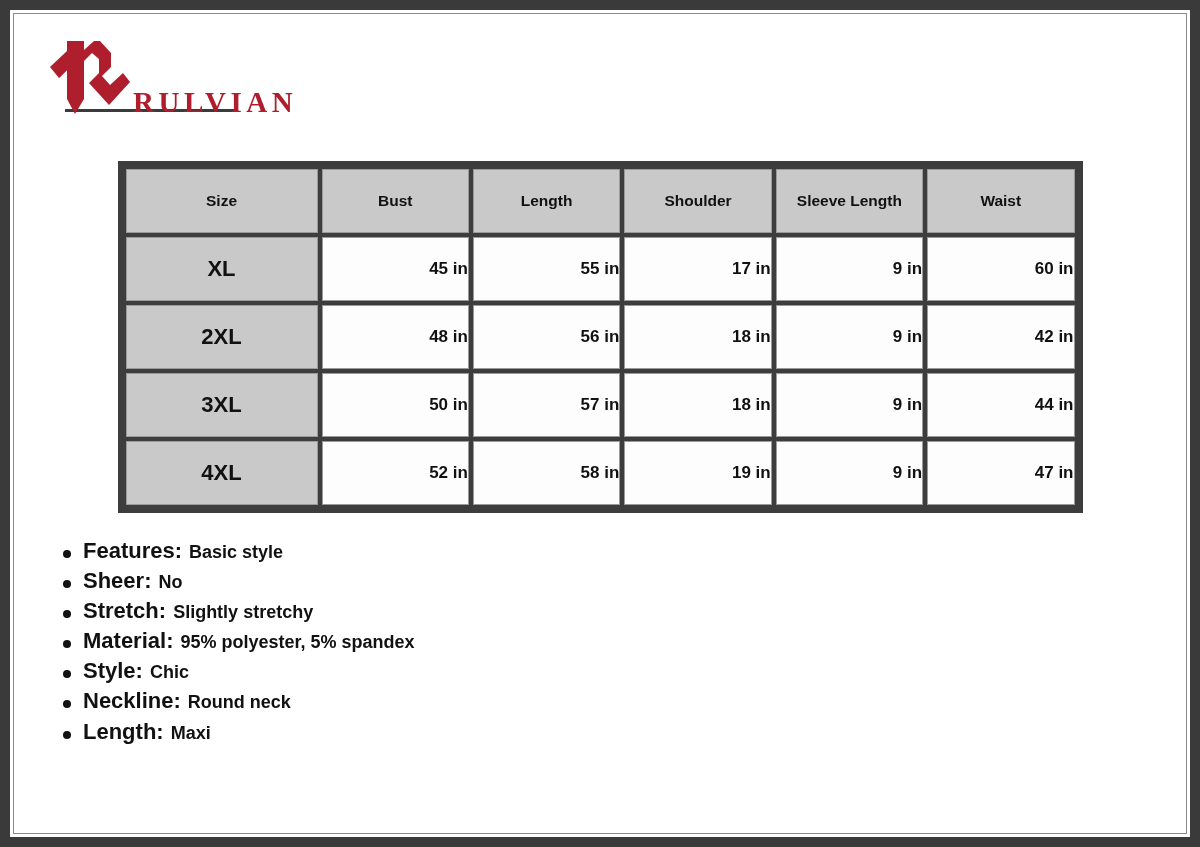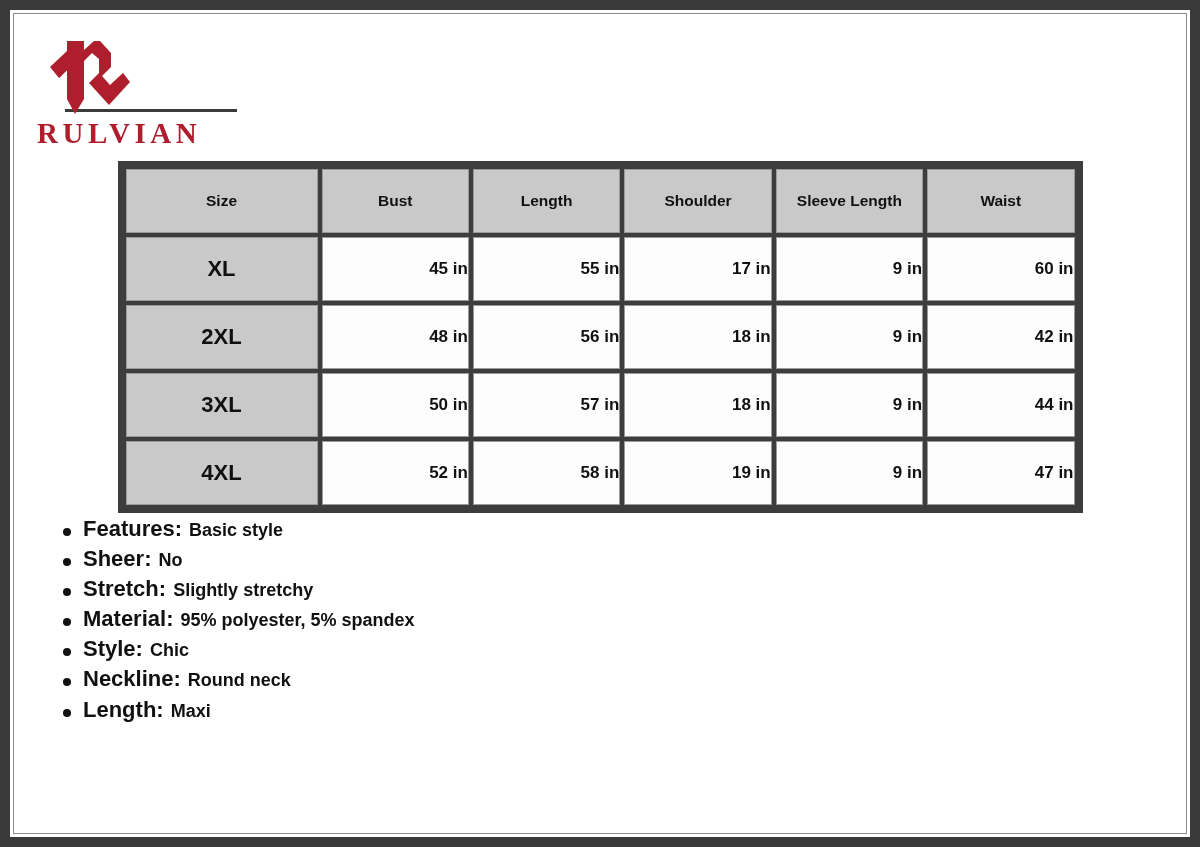--- a/index.html
+++ b/index.html
@@ -47,22 +47,22 @@
     margin-top:14px;
     width:172px;
     height:3px;
     background:#3b3b3b;
   }
 
   .brand {
     position:absolute;
     left:0; right:0; top:4px;
     display:flex;
-    flex-direction:column;
-    align-items:flex-start;
+    flex-direction:row;
+    align-items:flex-end;
   }
   .brand-mark { width:96px; height:80px; display:block; }
   .brand-name {
     margin-top:2px;
     font-family:"Liberation Serif", serif;
     font-size:29px;
     font-weight:bold;
     letter-spacing:4.5px;
     color:#AF1E2D;
     line-height:1;
@@ -88,21 +88,21 @@
     border:1px solid #9a9a9a;
   }
   .size-table th { background:#c9c9c9; font-size:15.5px; }
   .size-table td.sizecell { background:#c9c9c9; font-size:22px; }
   .size-table td.datacell { background:#fdfdfd; font-size:17px;text-align:right; }
   .col-size { width:192px; }
 
   
   .specs {
     width:1128px;
-    margin:4px auto 0 auto;
+    margin:26px auto 0 auto;
     list-style:none;
     padding-left:20px;
   }
   .spec-item {
     position:relative;
     padding-left:26px;
     margin-bottom:7px;
     line-height:1.05;
     white-space:nowrap;
   }

